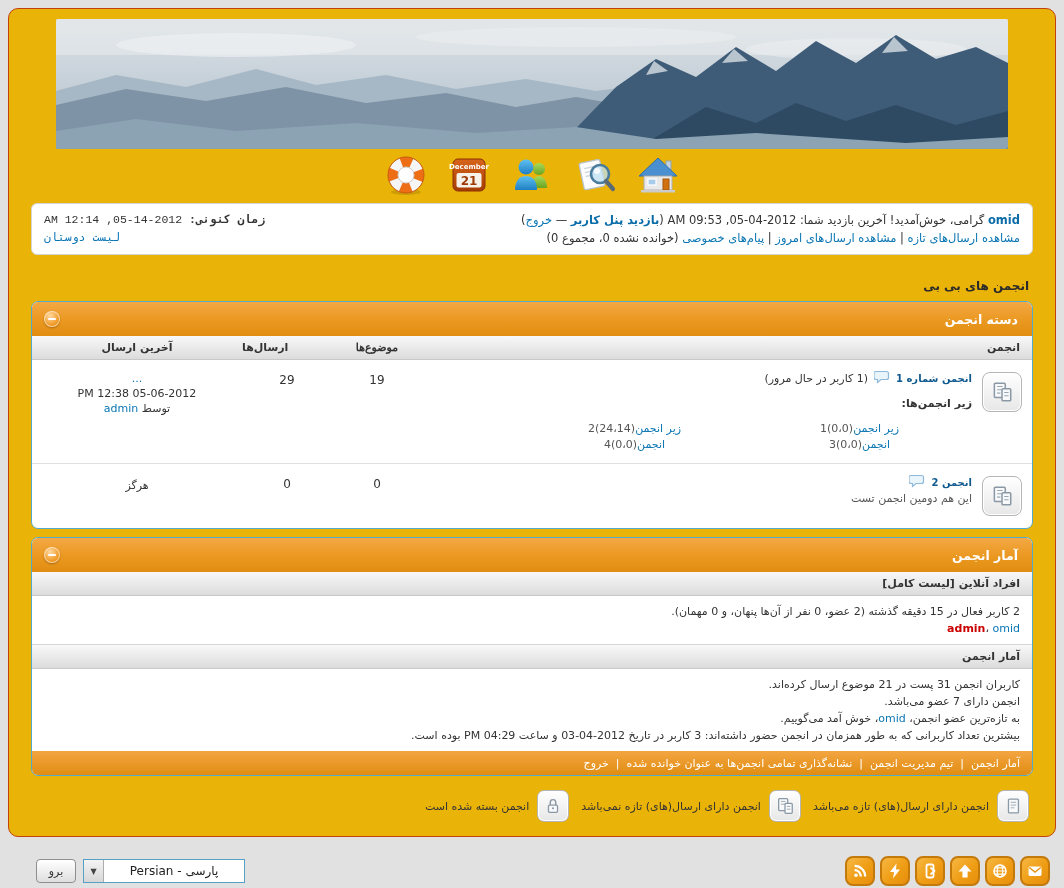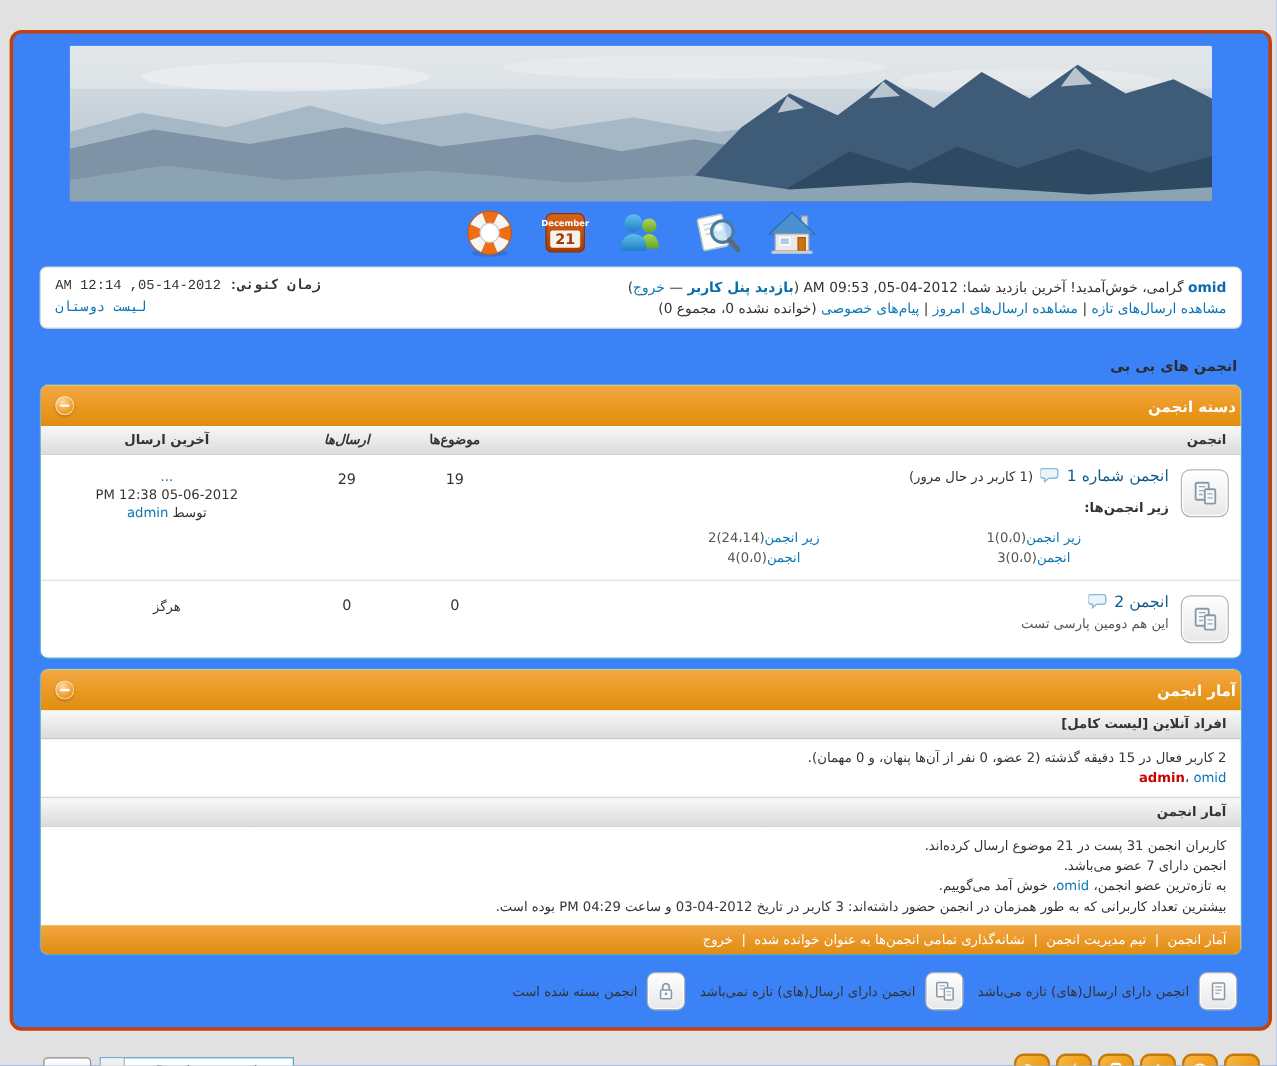--- a/index.html
+++ b/index.html
@@ -4,22 +4,22 @@
 <style>
   html,body{margin:0;padding:0;}
   body{
     width:1064px;height:888px;overflow:hidden;
     background:#e1e1e1;
     font-family:"DejaVu Sans","Liberation Sans",sans-serif;
     font-size:12px;color:#333;
   }
   a{text-decoration:none;cursor:pointer;}
   .wrapper{
-    width:1046px;margin:25px 8px 0 8px;background:#3b82f6;
-    border:3px solid #c2410c;border-radius:10px;
+    width:1046px;margin:8px 8px 0 8px;background:#eab308;
+    border:1px solid #c2410c;border-radius:10px;
     padding-bottom:14px;
   }
   
   .banner{width:952px;height:130px;margin:10px auto 0;overflow:hidden;border-radius:2px;}
   .banner svg{display:block;}
   
   .navmenu{height:52px;display:flex;align-items:center;justify-content:center;gap:19px;}
   .navicon{width:44px;height:44px;display:block;}
   
   .welcome-box{
@@ -36,54 +36,54 @@
   
   .page-title{margin:24px 26px 8px;font-size:12px;font-weight:bold;color:#2b2b2b;}
   
   .tborder{
     margin:0 22px;border:1px solid #52abcb;border-radius:7px;
     overflow:hidden;background:#fff;
   }
   .tborder.stats{margin-top:8px;}
   .thead{
     height:34px;display:flex;align-items:center;justify-content:space-between;
-    padding:0 4px 0 12px;
+    padding:0 14px 0 12px;
     background:linear-gradient(180deg,#f4a844 0%,#ea9820 55%,#e18d12 100%);
     color:#fff;font-weight:bold;font-size:12.5px;
   }
   .collapse{
     width:16px;height:16px;border-radius:50%;flex:0 0 auto;
     background:radial-gradient(circle at 38% 30%,#ffd8a0,#f09a25 62%,#de8410);
     box-shadow:0 1px 2px rgba(0,0,0,.28), inset 0 0 0 1px rgba(255,255,255,.55);
     display:flex;align-items:center;justify-content:center;
   }
   .minus{width:8px;height:2px;background:#fff;border-radius:1px;}
   .colhead,.subhead{
     height:23px;display:flex;align-items:center;
     background:linear-gradient(180deg,#f8f8f8,#dcdcdc);
     border-bottom:1px solid #c8c8c8;
     font-size:11px;font-weight:bold;color:#333;
   }
   .subhead{padding:0 12px;border-top:1px solid #d6d6d6;}
   .subhead.first{border-top:none;}
   .c-forum{flex:1;text-align:right;padding-right:12px;}
   .c-topics{width:90px;text-align:center;font-family:Liberation Serif, serif;}
-  .c-posts{width:90px;text-align:center;font-style:italic;}
+  .c-posts{width:90px;text-align:left;}
   .c-last{width:210px;text-align:center;}
   .frow{display:flex;}
   .frow + .frow{border-top:1px solid #e0e0e0;}
   .f-main{flex:1;display:flex;gap:10px;padding:10px 10px 12px 0;}
   .statusico{
     width:38px;height:38px;flex:0 0 auto;border:1px solid #b5b5b5;border-radius:8px;
     background:linear-gradient(180deg,#ffffff,#e7e7e7);
     box-shadow:inset 0 0 0 1px #fff;
     display:flex;align-items:center;justify-content:center;margin-top:2px;
   }
   .f-text{flex:1;font-size:11px;color:#555;}
-  .f-title{color:#10598f;font-weight:normal;font-size:13px;}
+  .f-title{color:#10598f;font-weight:bold;font-size:10px;}
   .balloon{vertical-align:-2px;margin:0 6px;}
   .viewing{color:#333;font-size:11px;}
   .sub-label{font-weight:bold;color:#333;margin-top:12px;}
   .subgrid{
     display:grid;grid-template-columns:1fr 1fr;width:450px;
     margin-top:12px;row-gap:3px;font-size:11px;
   }
   .subgrid a{color:#0a76b4;}
   .subcell{text-align:center;}
   .ltr{direction:ltr;unicode-bidi:bidi-override;}
@@ -314,21 +314,21 @@
             <path d="M6.5 6h5M6.5 9h5M6.5 12h3" stroke="#9aa7b2" stroke-width="1" fill="none"></path>
             <path d="M13 11.5h4M13 14.5h4" stroke="#9aa7b2" stroke-width="1" fill="none"></path>
           </svg>
         </span>
         <div class="f-text">
           <div>
             <a class="f-title">انجمن 2</a><svg class="balloon" width="16" height="14" viewBox="0 0 16 14">
                 <path d="M2 1.5 h10.5 q2 0 2 2 v4 q0 2 -2 2 h-5.5 l-3.5 3 v-3 h-1.5 q-2 0 -2-2 v-4 q0-2 2-2 z" fill="#eaf4fb" stroke="#8fb9d8" stroke-width="1.2"></path>
               </svg>
           </div>
-          <div class="f-desc">این هم دومین پارسی تست</div>
+          <div class="f-desc">این هم دومین انجمن تست</div>
         </div>
       </div>
       <div class="f-num">0</div>
       <div class="f-num">0</div>
       <div class="f-last" style="padding-top:14px;">هرگز</div>
     </div>
   </div>
 
   <div class="tborder stats">
     <div class="thead">

